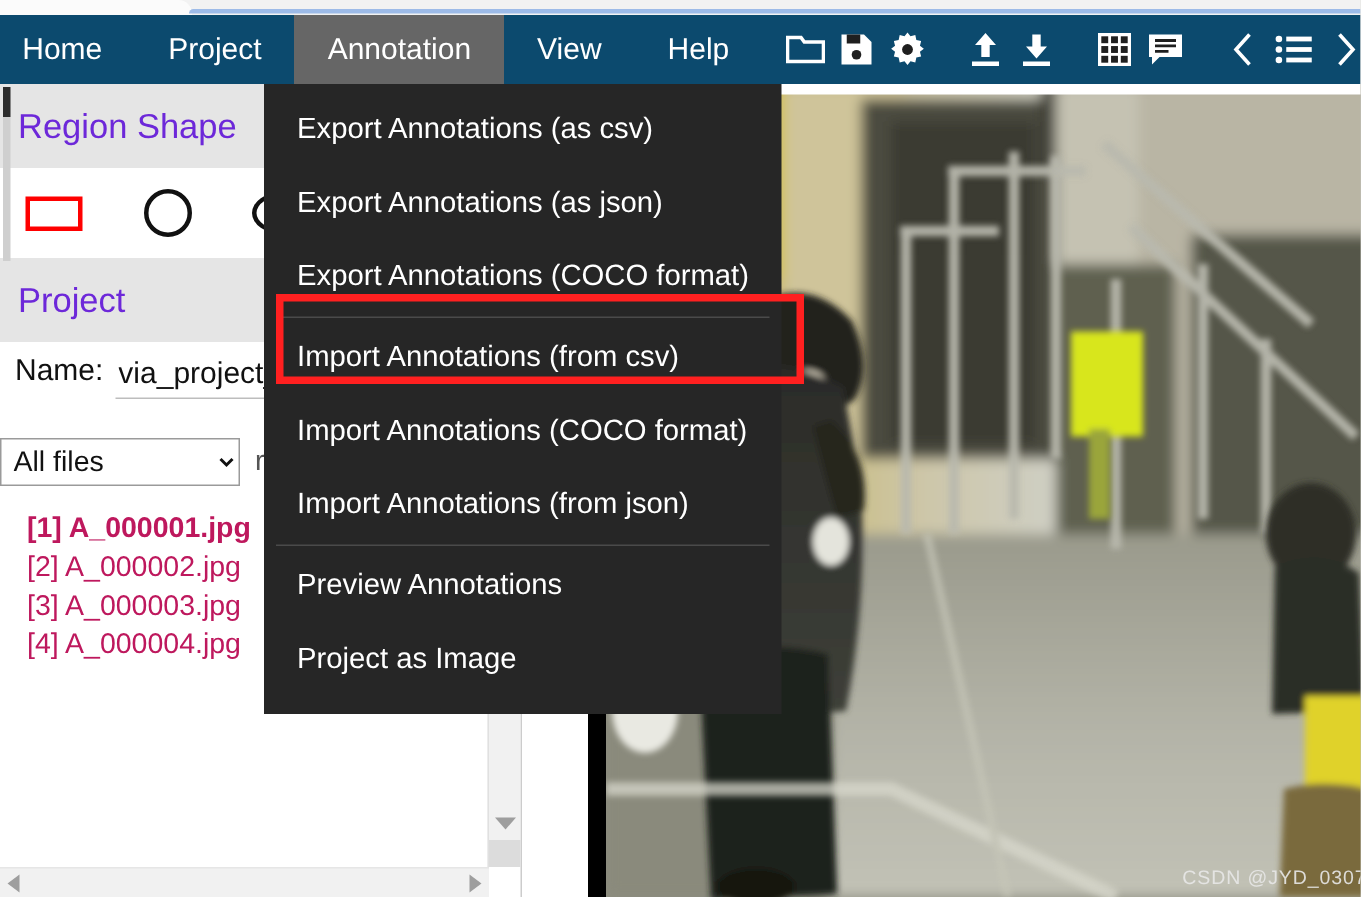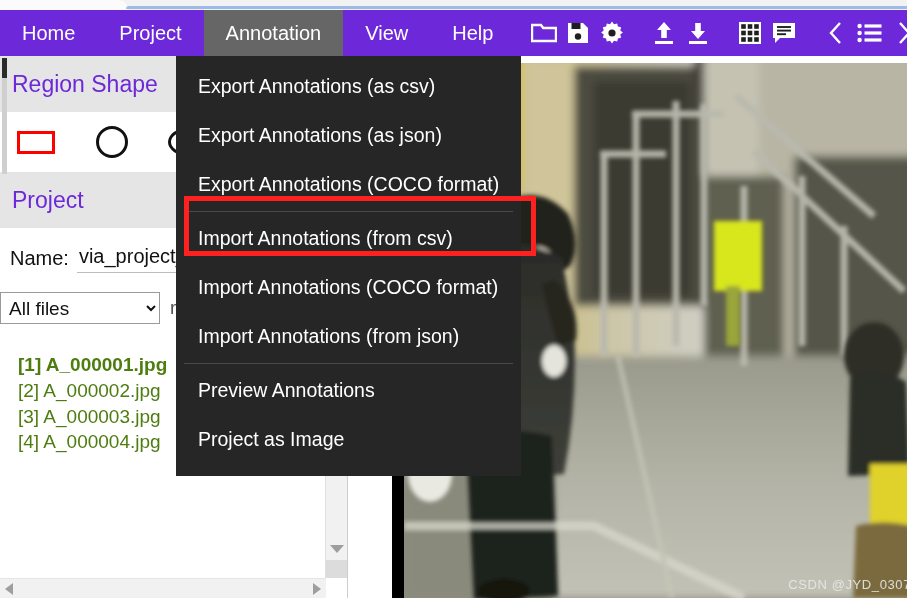--- a/index.html
+++ b/index.html
@@ -28,22 +28,22 @@
     border-top-left-radius: 6px;
   }
   .browser-strip-fill {
     position: absolute; left: 130px; top: 0; width: 777px; height: 7px;
     background: #f2f2f2;
   }
 
   
   .menubar {
     position: absolute; left: 0; top: 10px; width: 907px; height: 46px;
-    background: #6d28d9;
-    display: flex; align-items: stretch;
+    background: #0c4a6e;
+    display: flex; align-items: stretch; justify-content: center;
   }
   .menu-item {
     display: flex; align-items: center; justify-content: center;
     padding: 0 22px;
     color: #ffffff;
     font-size: 20px;
     height: 46px;
     cursor: default;
     white-space: nowrap;
   }
@@ -101,21 +101,21 @@
   .shape-poly {
     width: 32px; height: 32px;
     border: 3px solid #111111;
     border-radius: 50%;
   }
 
   .proj-head { margin-top: 0; }
 
   .name-row {
     height: 44px;
-    display: flex; align-items: center;
+    display: flex; align-items: flex-start;
     padding-left: 10px;
     font-size: 20px;
     color: #111;
     margin-top: 8px;
   }
   .name-label { margin-right: 8px; }
   .name-input {
     border: none; border-bottom: 1px solid #bdbdbd;
     font-family: "Liberation Sans", sans-serif;
     font-size: 20px; color: #111;
@@ -132,24 +132,24 @@
     font-family: "Liberation Sans", sans-serif;
     font-size: 19px;
     width: 160px; height: 32px;
     padding: 2px 4px;
     border: 1px solid #9a9a9a;
     background: #ffffff; color: #111;
   }
   .filter-hint { font-size: 19px; color: #555; }
 
   .filelist {
-    margin-top: 28px;
+    margin-top: 16px;
     padding-left: 6px;
     font-size: 19px;
-    color: #4d7c0f;
+    color: #be185d;
     line-height: 1.36;
   }
   .file-item { padding-left: 12px; position: relative; white-space: nowrap; }
   .file-item.selected { font-weight: bold; }
   .file-marker {
     position: absolute; left: 2px; top: 2px;
     width: 5px; height: 20px; background: #2b2b2b;
   }
   .file-rail {
     position: absolute; left: 2px; top: 22px;

